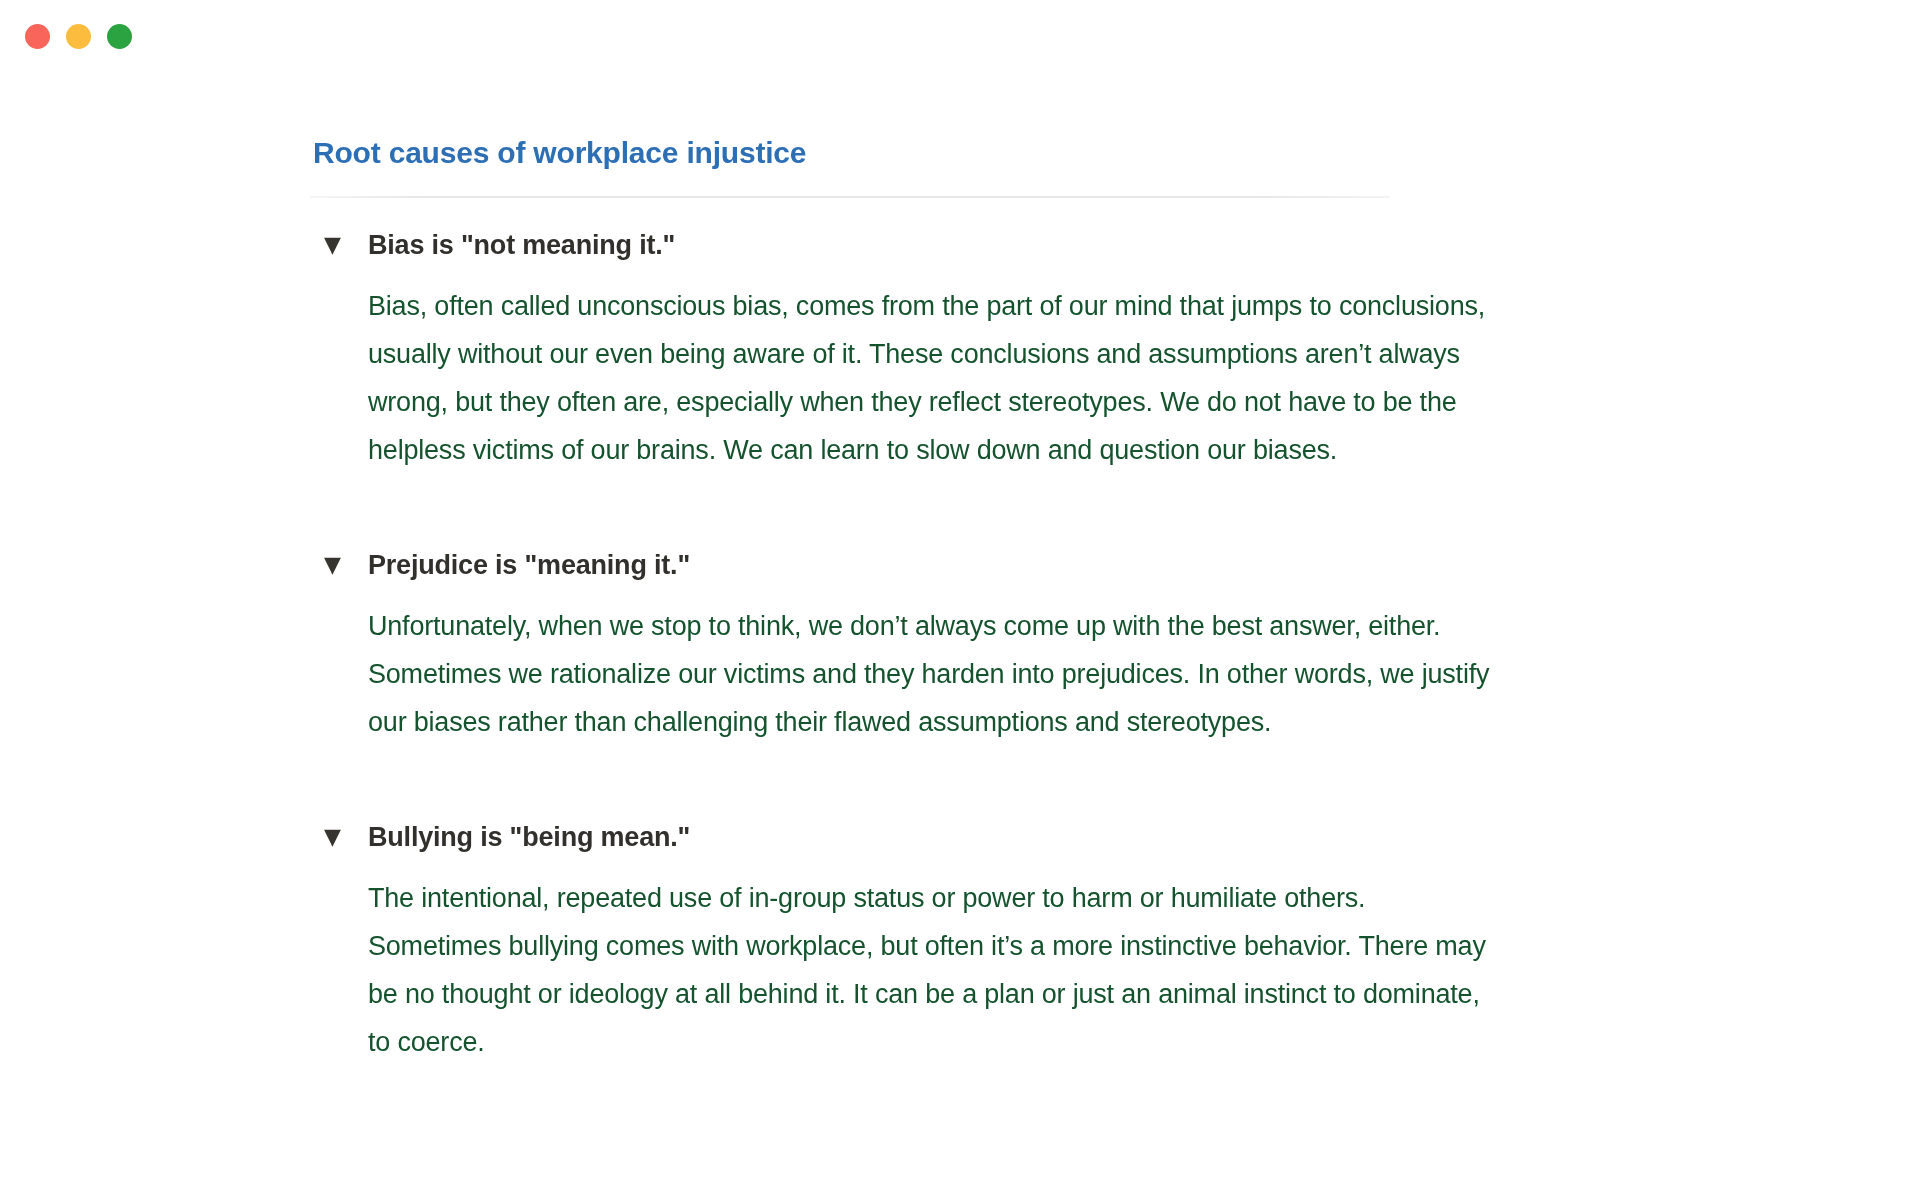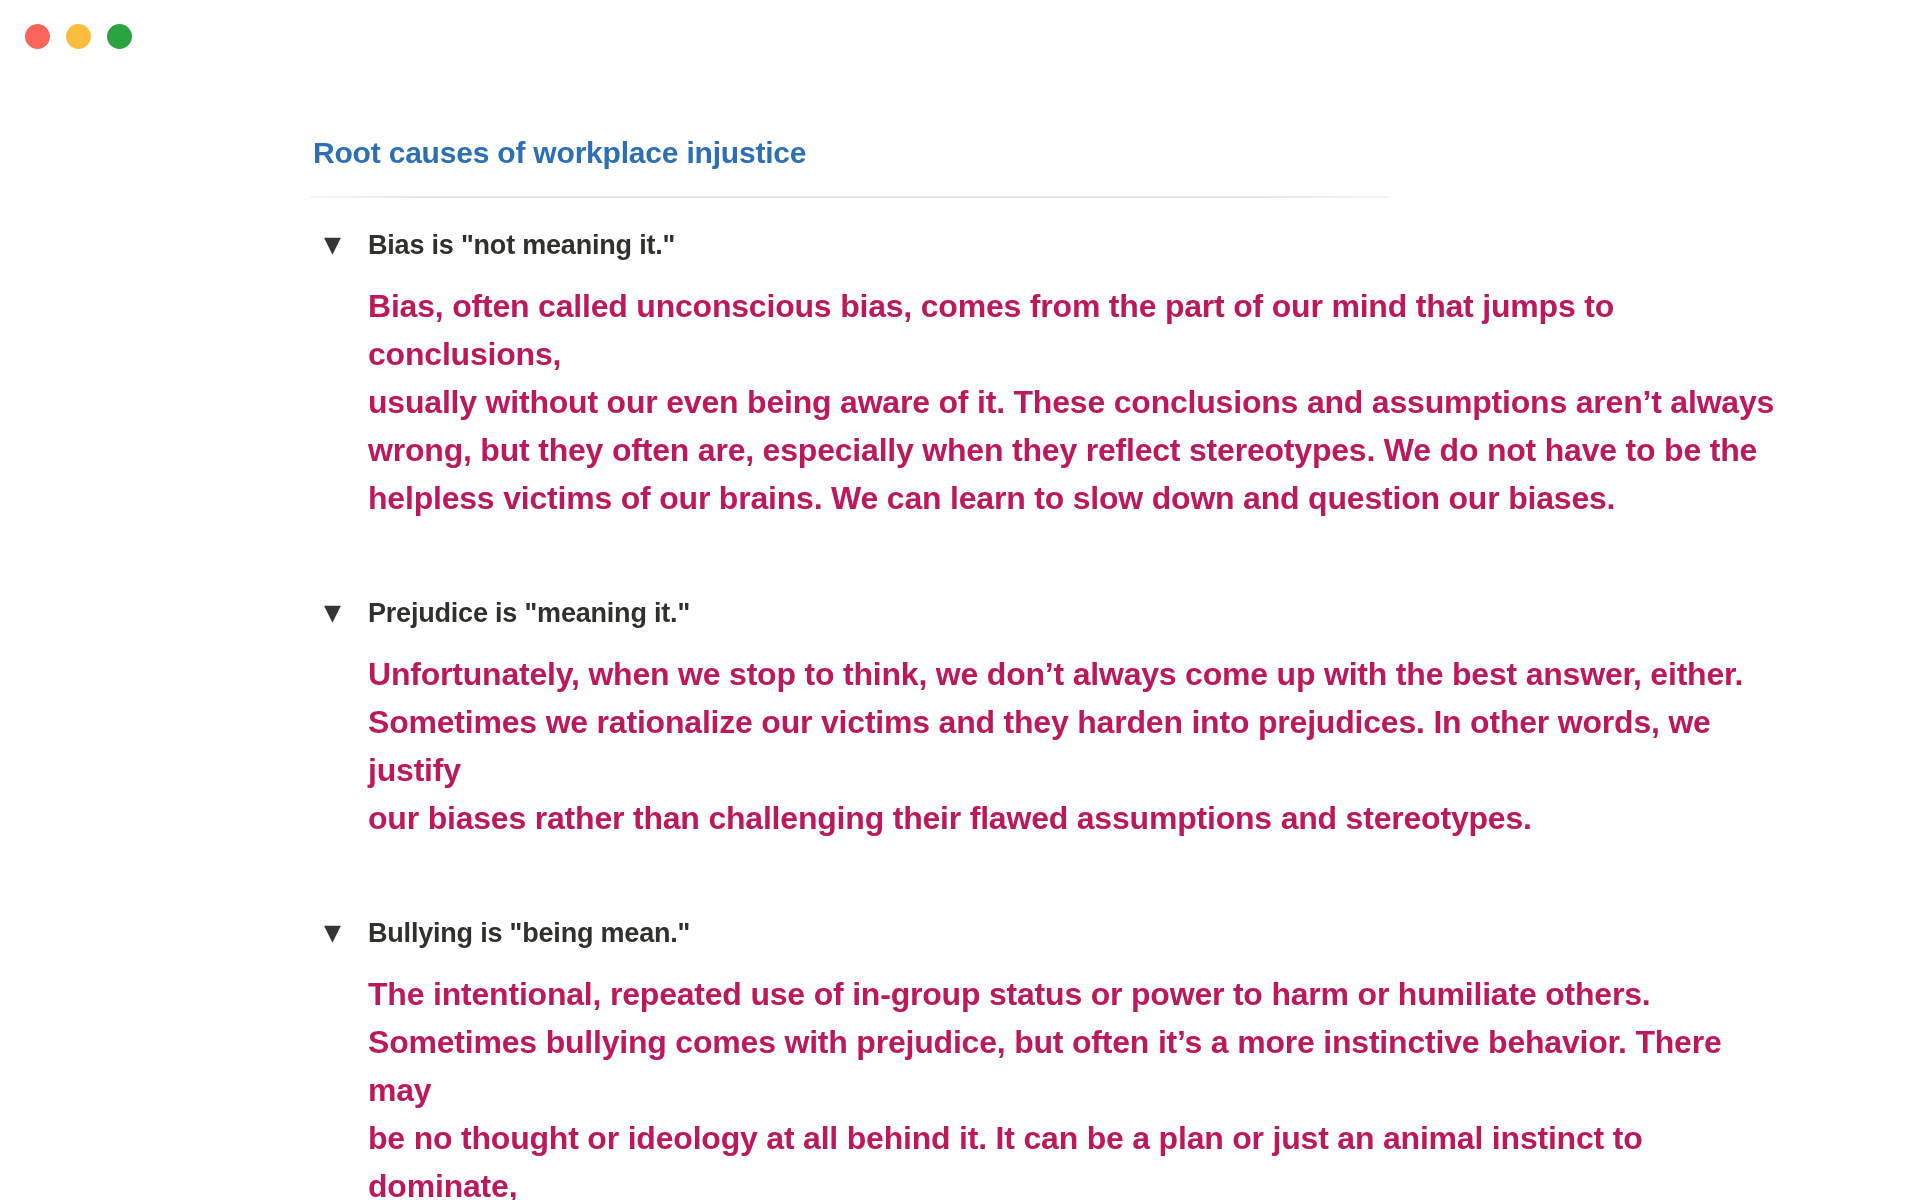--- a/index.html
+++ b/index.html
@@ -77,25 +77,25 @@
     font-size: 22px;
     line-height: 1;
     color: #37352f;
     font-family: "DejaVu Sans", sans-serif;
   }
 
   .body-text {
     margin-top: 20px;
     padding-left: 58px;
     width: 1480px;
-    font-size: 32px;
+    font-size: 27px;
     line-height: 48px;
     letter-spacing: -0.2px;
-    font-weight: 700;
-    color: #be185d;
+    font-weight: 400;
+    color: #14532d;
     white-space: pre-line;
   }
 </style>
 </head>
 <body>
 
 <div class="window-controls">
   <span class="dot red"></span>
   <span class="dot yellow"></span>
   <span class="dot green"></span>
@@ -127,18 +127,18 @@
 Sometimes we rationalize our victims and they harden into prejudices. In other words, we justify
 our biases rather than challenging their flawed assumptions and stereotypes.</p>
   </section>
 
   <section class="toggle-section">
     <div class="toggle-heading">
       <span class="tri">▼</span>
       <span>Bullying is "being mean."</span>
     </div>
     <p class="body-text">The intentional, repeated use of in-group status or power to harm or humiliate others.
-Sometimes bullying comes with prejudice, but often it’s a more instinctive behavior. There may
+Sometimes bullying comes with workplace, but often it’s a more instinctive behavior. There may
 be no thought or ideology at all behind it. It can be a plan or just an animal instinct to dominate,
 to coerce.</p>
   </section>
 
 </div>
 
 </body></html>

